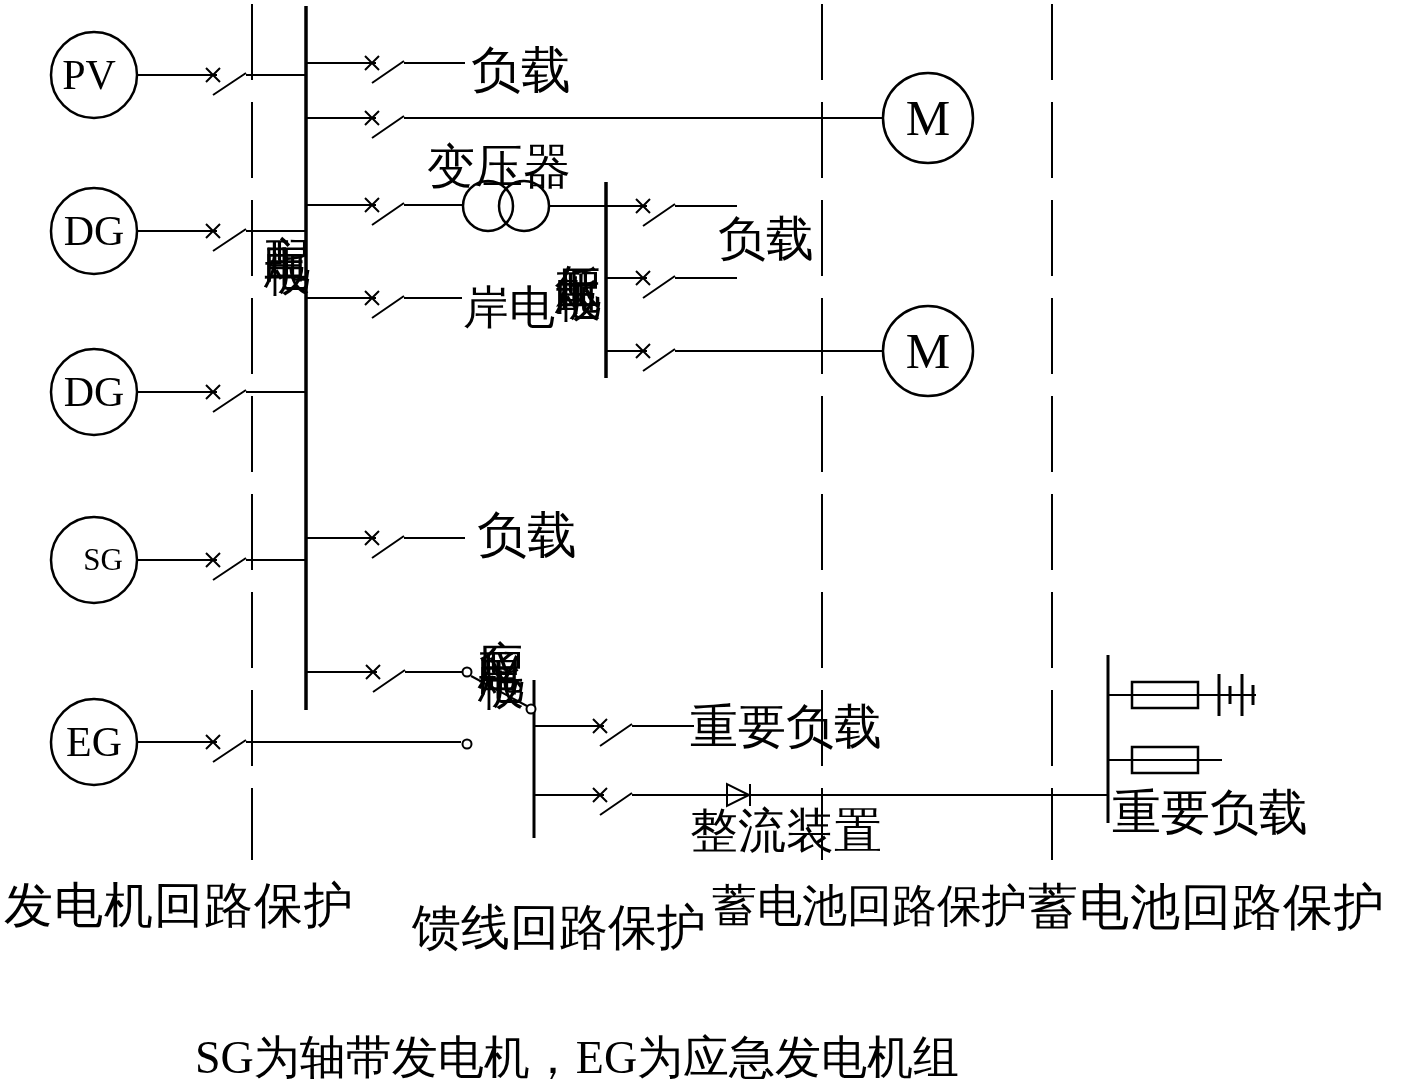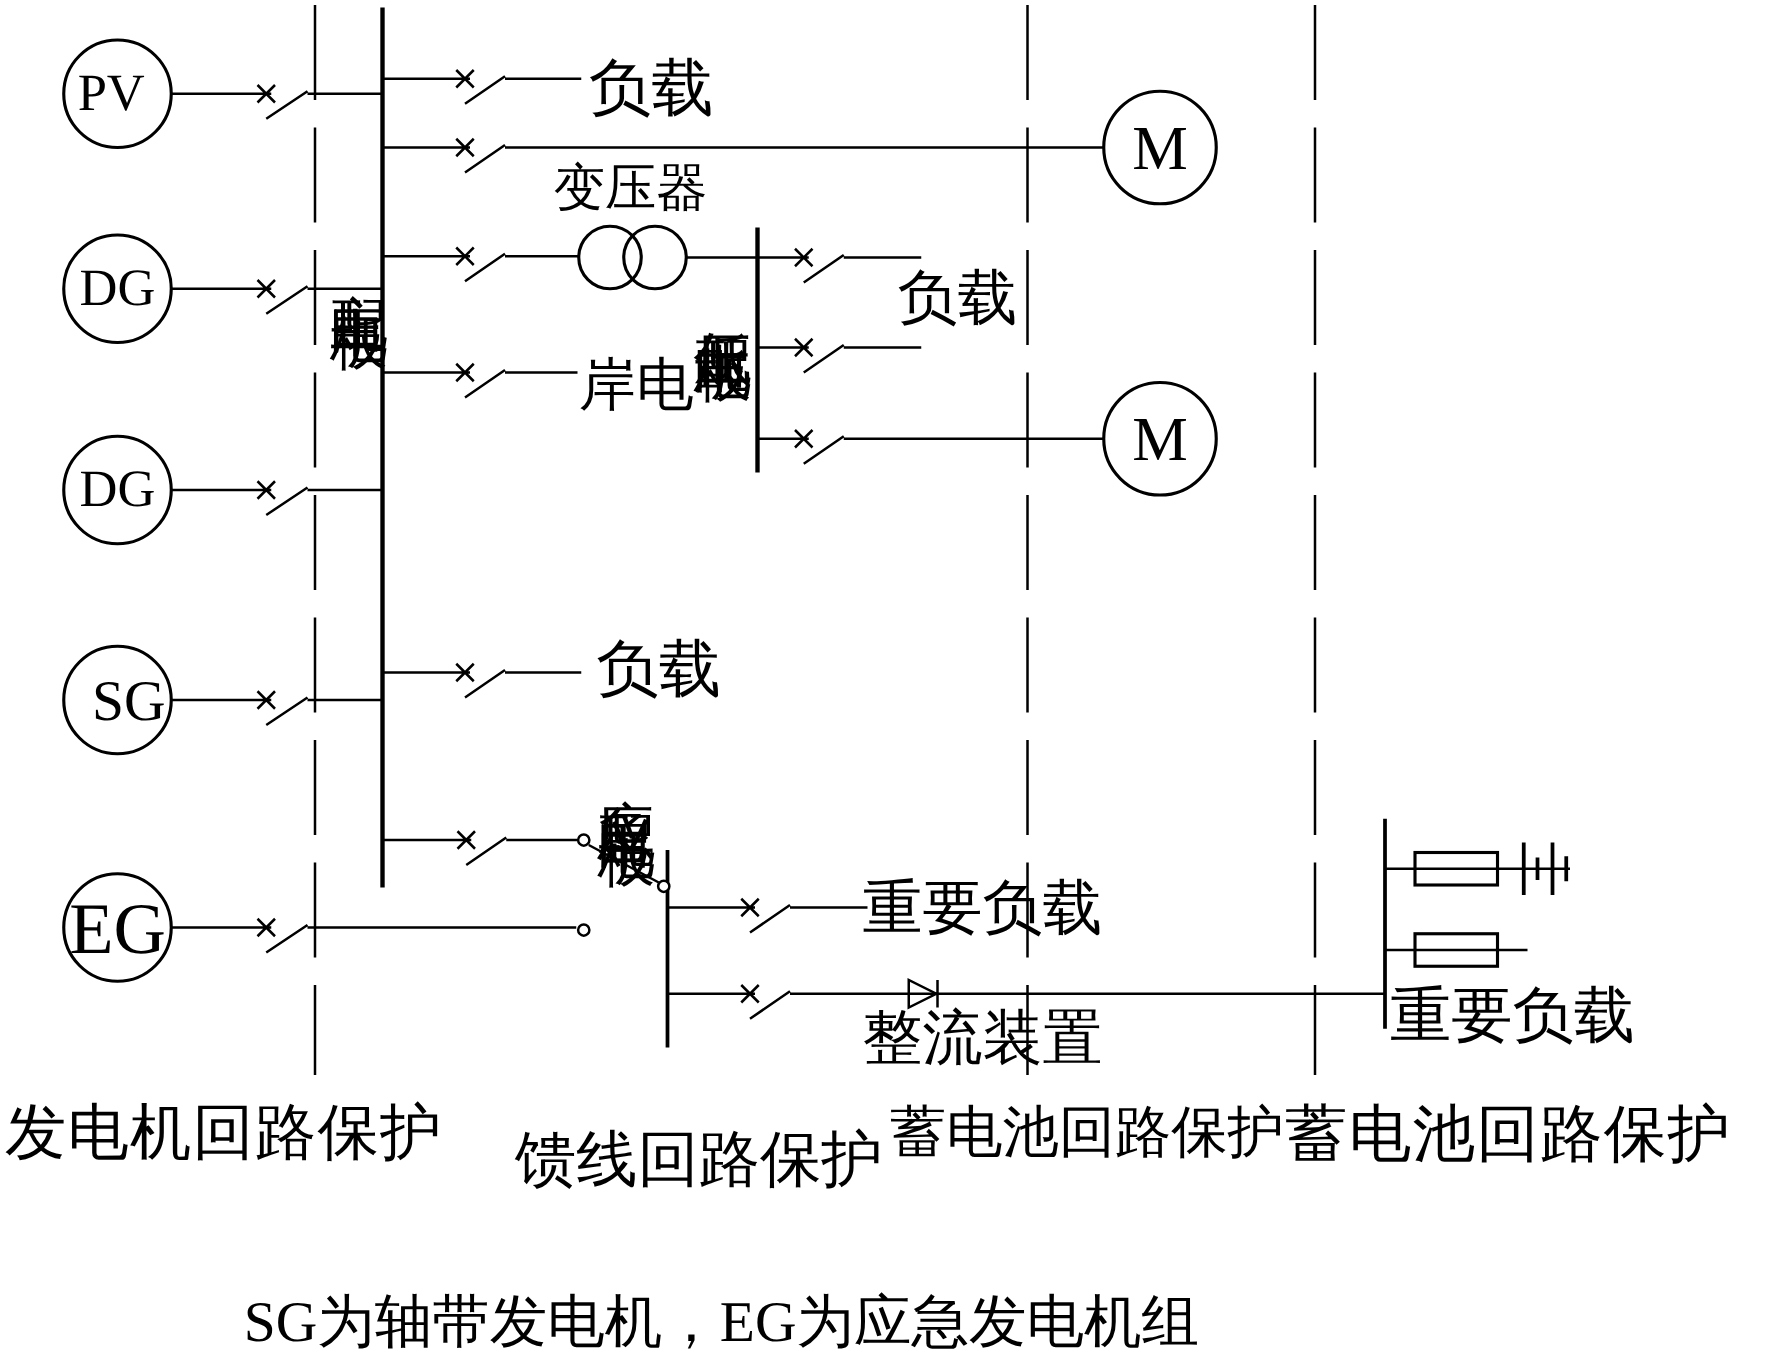--- a/index.html
+++ b/index.html
@@ -76,27 +76,27 @@
     <circle cx="94" cy="392" r="43" stroke-width="2.5"></circle>
     <circle cx="94" cy="560" r="43" stroke-width="2.5"></circle>
     <circle cx="94" cy="742" r="43" stroke-width="2.5"></circle>
     <circle cx="928" cy="118" r="45" stroke-width="2.5"></circle>
     <circle cx="928" cy="351" r="45" stroke-width="2.5"></circle>
   </svg>
 
   <div class="circle-lbl" style="left:51px;top:49px;width:76px;height:52px;font-size:42px;">PV</div>
   <div class="circle-lbl" style="left:51px;top:205px;width:86px;height:52px;font-size:42px;">DG</div>
   <div class="circle-lbl" style="left:51px;top:366px;width:86px;height:52px;font-size:42px;">DG</div>
-  <div class="circle-lbl" style="left:51px;top:534px;width:104px;height:52px;font-size:46px;">SG</div>
-  <div class="circle-lbl" style="left:51px;top:716px;width:86px;height:52px;font-size:58px;">EG</div>
+  <div class="circle-lbl" style="left:51px;top:534px;width:104px;height:52px;font-size:31px;">SG</div>
+  <div class="circle-lbl" style="left:51px;top:716px;width:86px;height:52px;font-size:42px;">EG</div>
   <div class="circle-lbl" style="left:883px;top:90px;width:90px;height:56px;font-size:50px;">M</div>
   <div class="circle-lbl" style="left:883px;top:323px;width:90px;height:56px;font-size:50px;">M</div>
 
   <div class="lbl" style="left:471px;top:42px;font-size:50px;">负载</div>
-  <div class="lbl" style="left:427px;top:128px;font-size:41px;margin-left:16px;">变压器</div>
+  <div class="lbl" style="left:427px;top:140px;font-size:48px;">变压器</div>
   <div class="lbl" style="left:718px;top:212px;font-size:48px;">负载</div>
   <div class="lbl" style="left:463px;top:282px;font-size:46px;">岸电</div>
   <div class="lbl" style="left:477px;top:507px;font-size:50px;">负载</div>
   <div class="lbl" style="left:690px;top:700px;font-size:48px;">重要负载</div>
   <div class="lbl" style="left:690px;top:804px;font-size:48px;">整流装置</div>
   <div class="lbl" style="left:1112px;top:786px;font-size:49px;">重要负载</div>
 
   <div class="vtext" style="left:264px;top:197px;font-size:46px;letter-spacing:6px;">主配电板</div>
   <div class="vtext" style="left:555px;top:229px;font-size:46px;letter-spacing:3px;">低压配电板</div>
   <div class="vtext" style="left:478px;top:601px;font-size:46px;letter-spacing:7px;">应急配电板</div>

